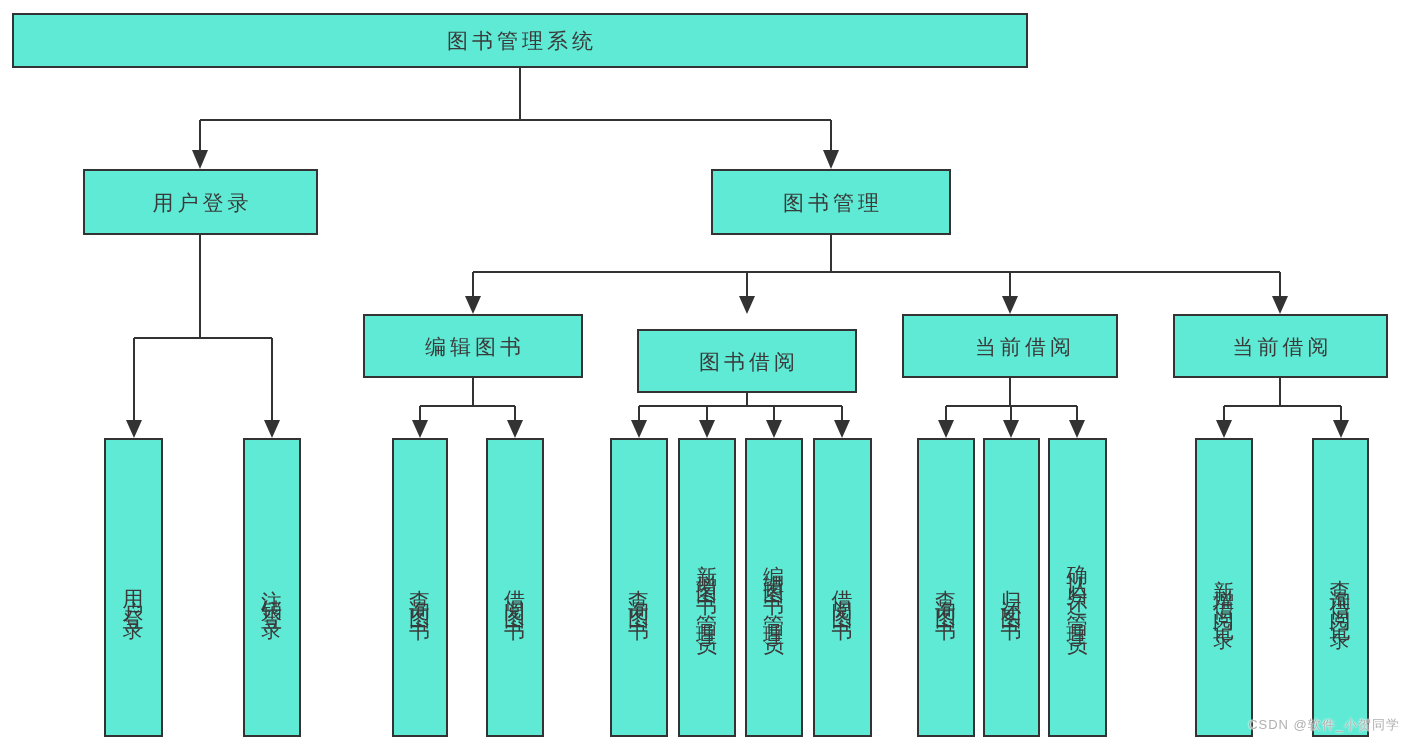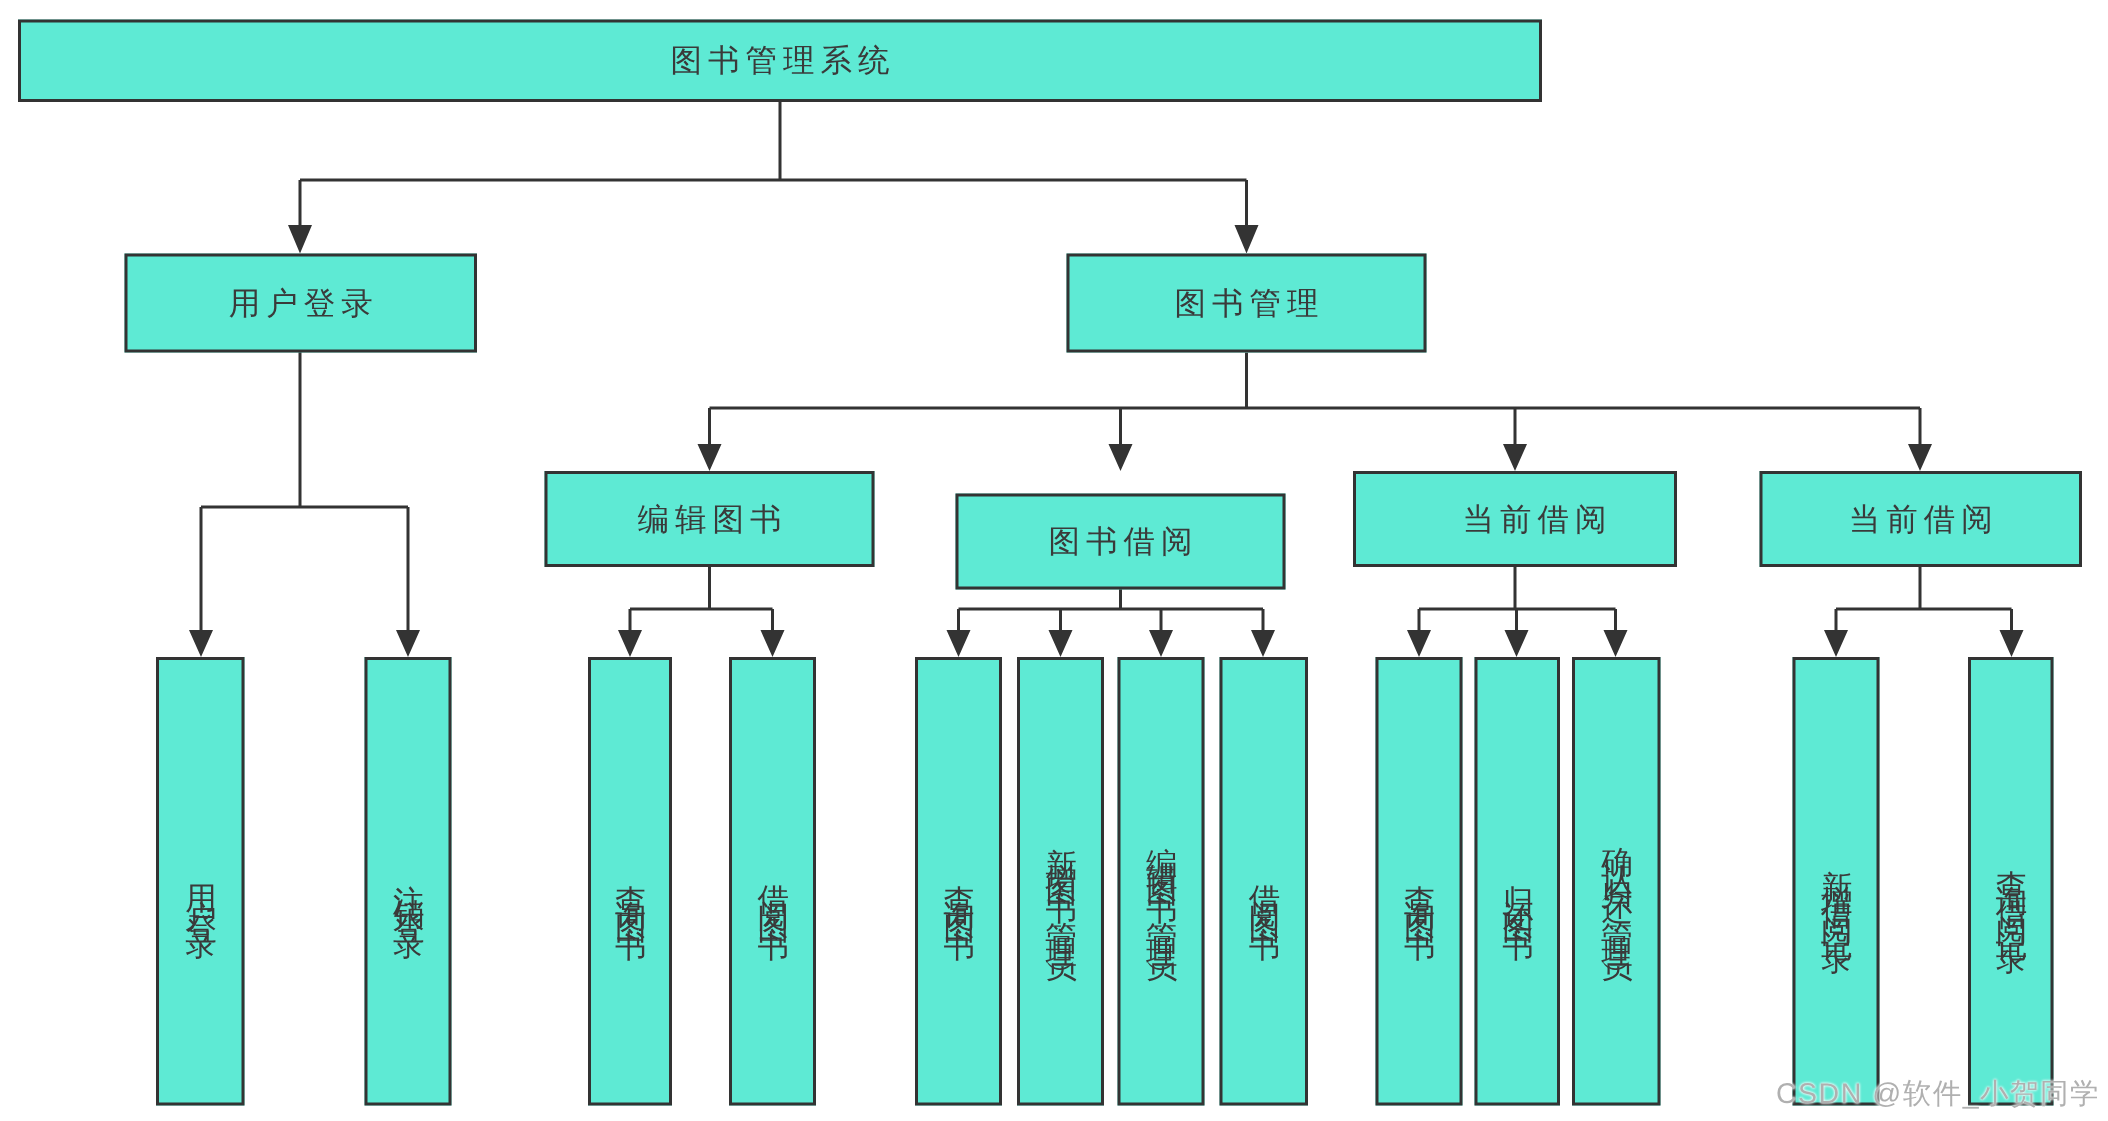--- a/index.html
+++ b/index.html
@@ -41,21 +41,21 @@
     letter-spacing: 10px;
     padding-top: 10px;
     line-height: 1;
     white-space: nowrap;
   }
   .watermark {
     position: absolute;
     right: 5px;
     top: 716px;
     z-index: 5;
-    font-size: 19px;
+    font-size: 13px;
     letter-spacing: 1px;
     color: #b0b0b0;
     text-shadow: 0 0 2px #ffffff, 0 0 2px #ffffff;
     white-space: nowrap;
   }
 </style>
 </head>
 <body>
 
 <div class="canvas">

